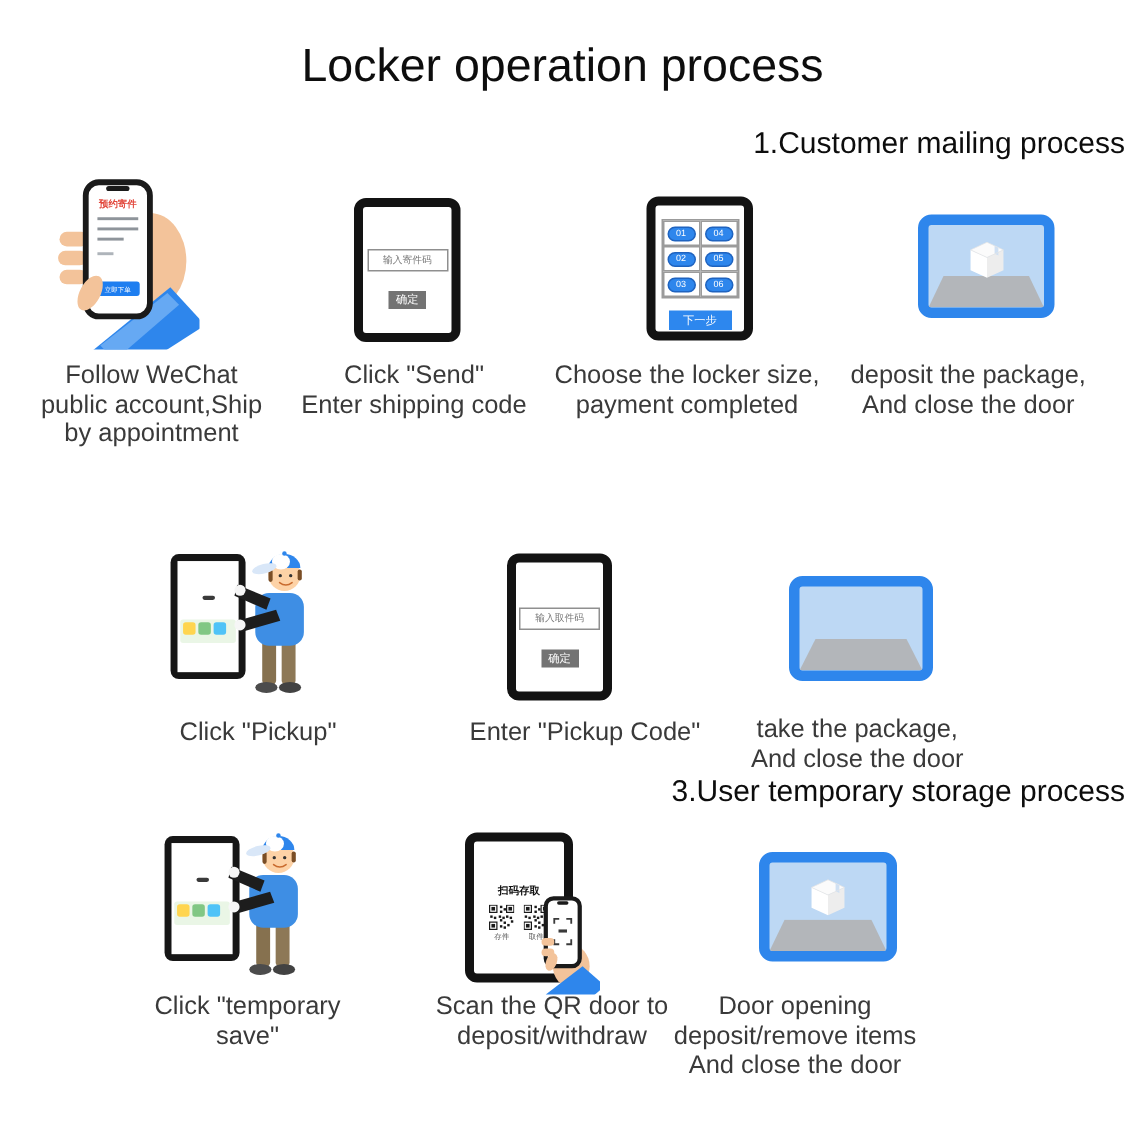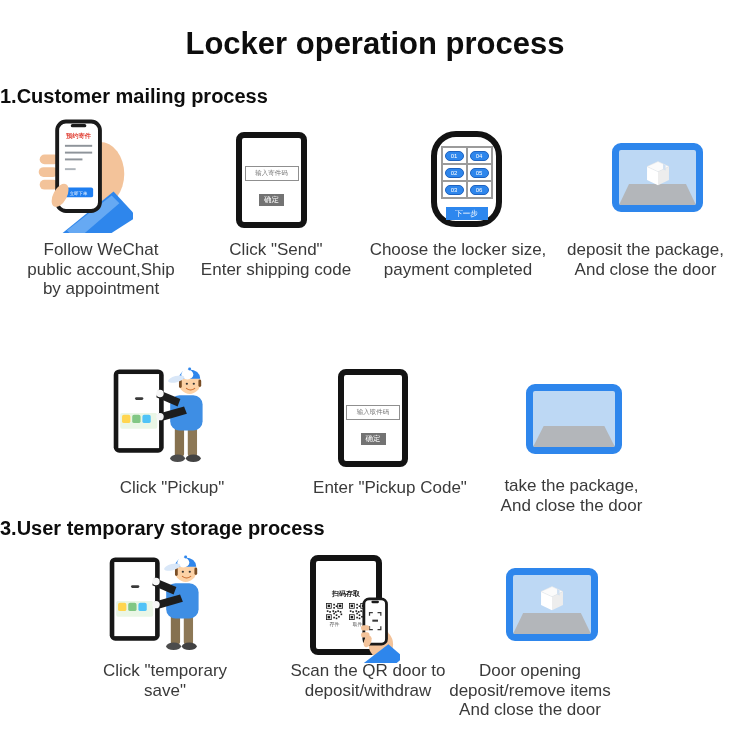--- a/index.html
+++ b/index.html
@@ -1,36 +1,36 @@
 <!DOCTYPE html>
 <html><head>
 <meta charset="utf-8">
 <style>
   html,body{margin:0;padding:0;background:#fff;}
   .canvas{position:relative;width:750px;height:750px;background:#ffffff;overflow:hidden;
           font-family:"Liberation Sans", sans-serif;}
   .title{position:absolute;top:26px;left:0;width:100%;text-align:center;
-         font-size:31px;font-weight:bold;color:#0d0d0d;}
-  .sec-h{position:absolute;left:0;width:100%;text-align:left;
-         font-size:20px;font-weight:bold;color:#0d0d0d;}
+         font-size:31px;font-weight:normal;color:#0d0d0d;}
+  .sec-h{position:absolute;left:0;width:100%;text-align:right;
+         font-size:20px;font-weight:normal;color:#0d0d0d;}
   #s1h{top:85px;} #s2h{top:328px;} #s3h{top:517px;}
   .cap{position:absolute;text-align:center;font-size:17px;line-height:19.5px;
        color:#3a3a3a;white-space:pre-line;}
   
   .kiosk{position:absolute;background:#fff;border:6px solid #131313;border-radius:8px;
          box-sizing:border-box;display:flex;flex-direction:column;align-items:center;}
   .k-input{width:52px;height:13px;border:1px solid #8f8f8f;color:#777;font-size:6.5px;
            display:flex;align-items:center;justify-content:center;background:#fff;}
   .k-btn{margin-top:13px;width:25px;height:12px;background:#737373;color:#fff;font-size:7.5px;
          display:flex;align-items:center;justify-content:center;}
   #kiosk-send{left:236px;top:132px;width:71px;height:96px;}
   #kiosk-send .k-input{margin-top:28px;}
   #kiosk-pickup{left:338px;top:369px;width:70px;height:98px;}
   #kiosk-pickup .k-input{margin-top:30px;}
-  #kiosk-size{left:431px;top:131px;width:71px;height:96px;border-radius:25px;}
+  #kiosk-size{left:431px;top:131px;width:71px;height:96px;}
   .size-grid{margin-top:9px;border:1px solid #9b9b9b;display:grid;
              grid-template-columns:repeat(2,25px);background:#fff;}
   .size-cell{border:1px solid #9b9b9b;height:15px;display:flex;align-items:center;justify-content:center;}
   .size-pill{width:19px;height:10px;border-radius:5px;background:#2e86ec;border:1px solid #1f63bf;
              color:#fff;font-size:6px;display:flex;align-items:center;justify-content:center;box-sizing:border-box;}
   .next-btn{margin-top:8px;width:42px;height:13px;background:#2d87ee;color:#fff;font-size:7.5px;
             display:flex;align-items:center;justify-content:center;}
   #kiosk-qr{left:310px;top:555px;width:72px;height:100px;}
   .qr-title{margin-top:28px;font-size:7px;font-weight:bold;color:#111;}
   .qr-row{margin-top:4px;display:flex;gap:6px;}

